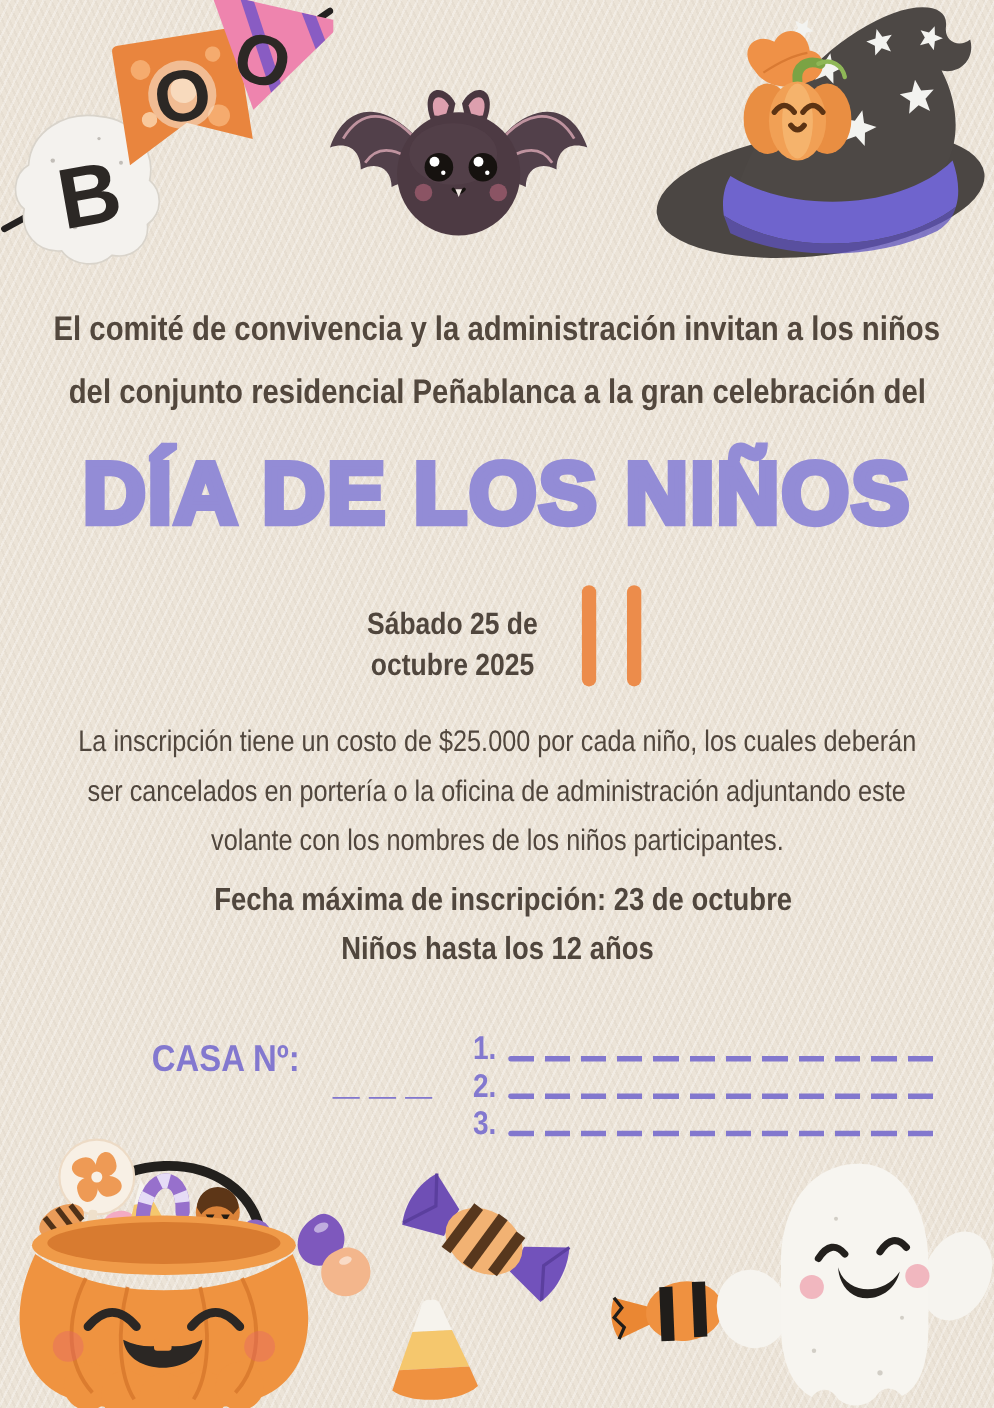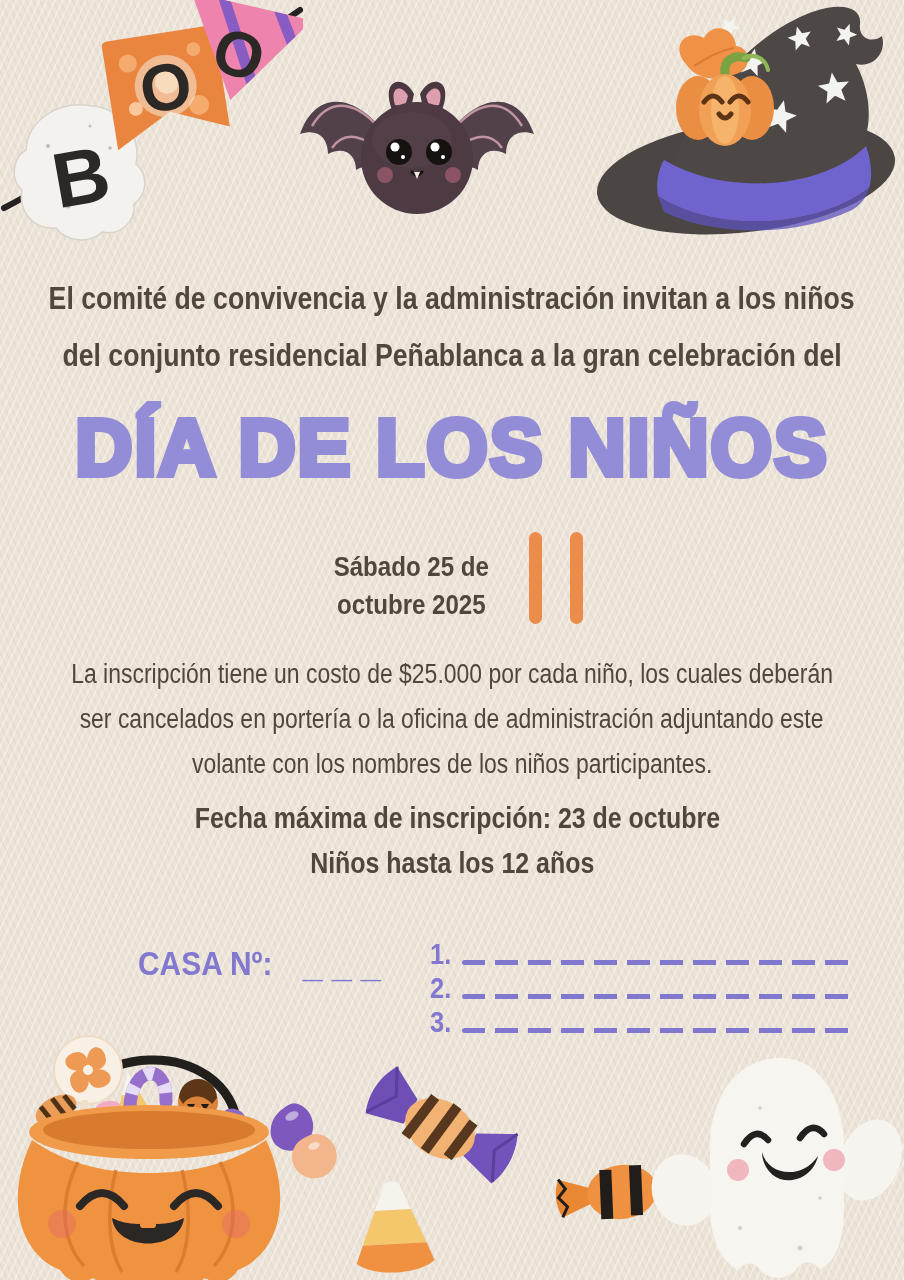--- a/index.html
+++ b/index.html
@@ -23,21 +23,21 @@
   }
   .details{position:absolute;top:532px;left:0;right:0;display:flex;justify-content:center;align-items:flex-end;gap:28px;}
   .details .col{text-align:center;font-weight:700;font-size:28px;line-height:38px;display:flex;flex-direction:column;align-items:center;}
   .vbar{width:13px;height:92px;background:#ec8c4b;border-radius:7px;}
   .paragraph{top:652px;font-size:27px;font-weight:400;line-height:45px;}
   .paragraph .cond{transform:scaleX(.85);}
   .deadline{top:802px;font-size:29px;font-weight:700;padding-left:11px;}
   .age{top:847px;font-size:29px;font-weight:700;}
   .casa{position:absolute;left:138px;top:944px;display:flex;align-items:flex-start;color:#8378cf;}
   .casa-label{font-size:34px;font-weight:700;display:inline-block;transform:scaleX(.88);transform-origin:left;white-space:nowrap;}
-  .casa-blank{font-size:36px;font-weight:700;letter-spacing:9px;margin-left:12px;color:#8277ce;}
+  .casa-blank{font-size:43px;font-weight:700;letter-spacing:9px;margin-left:12px;color:#8277ce;margin-top:12px;}
   .name-list{position:absolute;left:430px;top:936px;width:428px;}
   .name-row{display:flex;align-items:flex-end;gap:7px;height:33px;margin-bottom:1px;}
   .name-num{font-size:30px;font-weight:700;color:#8378cf;line-height:30px;display:inline-block;transform:scaleX(.85);transform-origin:left;}
   .dash-line{flex:1;height:5px;margin-bottom:4px;border-radius:3px;
     background:repeating-linear-gradient(90deg,#8277ce 0 23px, rgba(0,0,0,0) 23px 33px);}
 </style>
 </head>
 <body>
 
 <div class="flyer">

